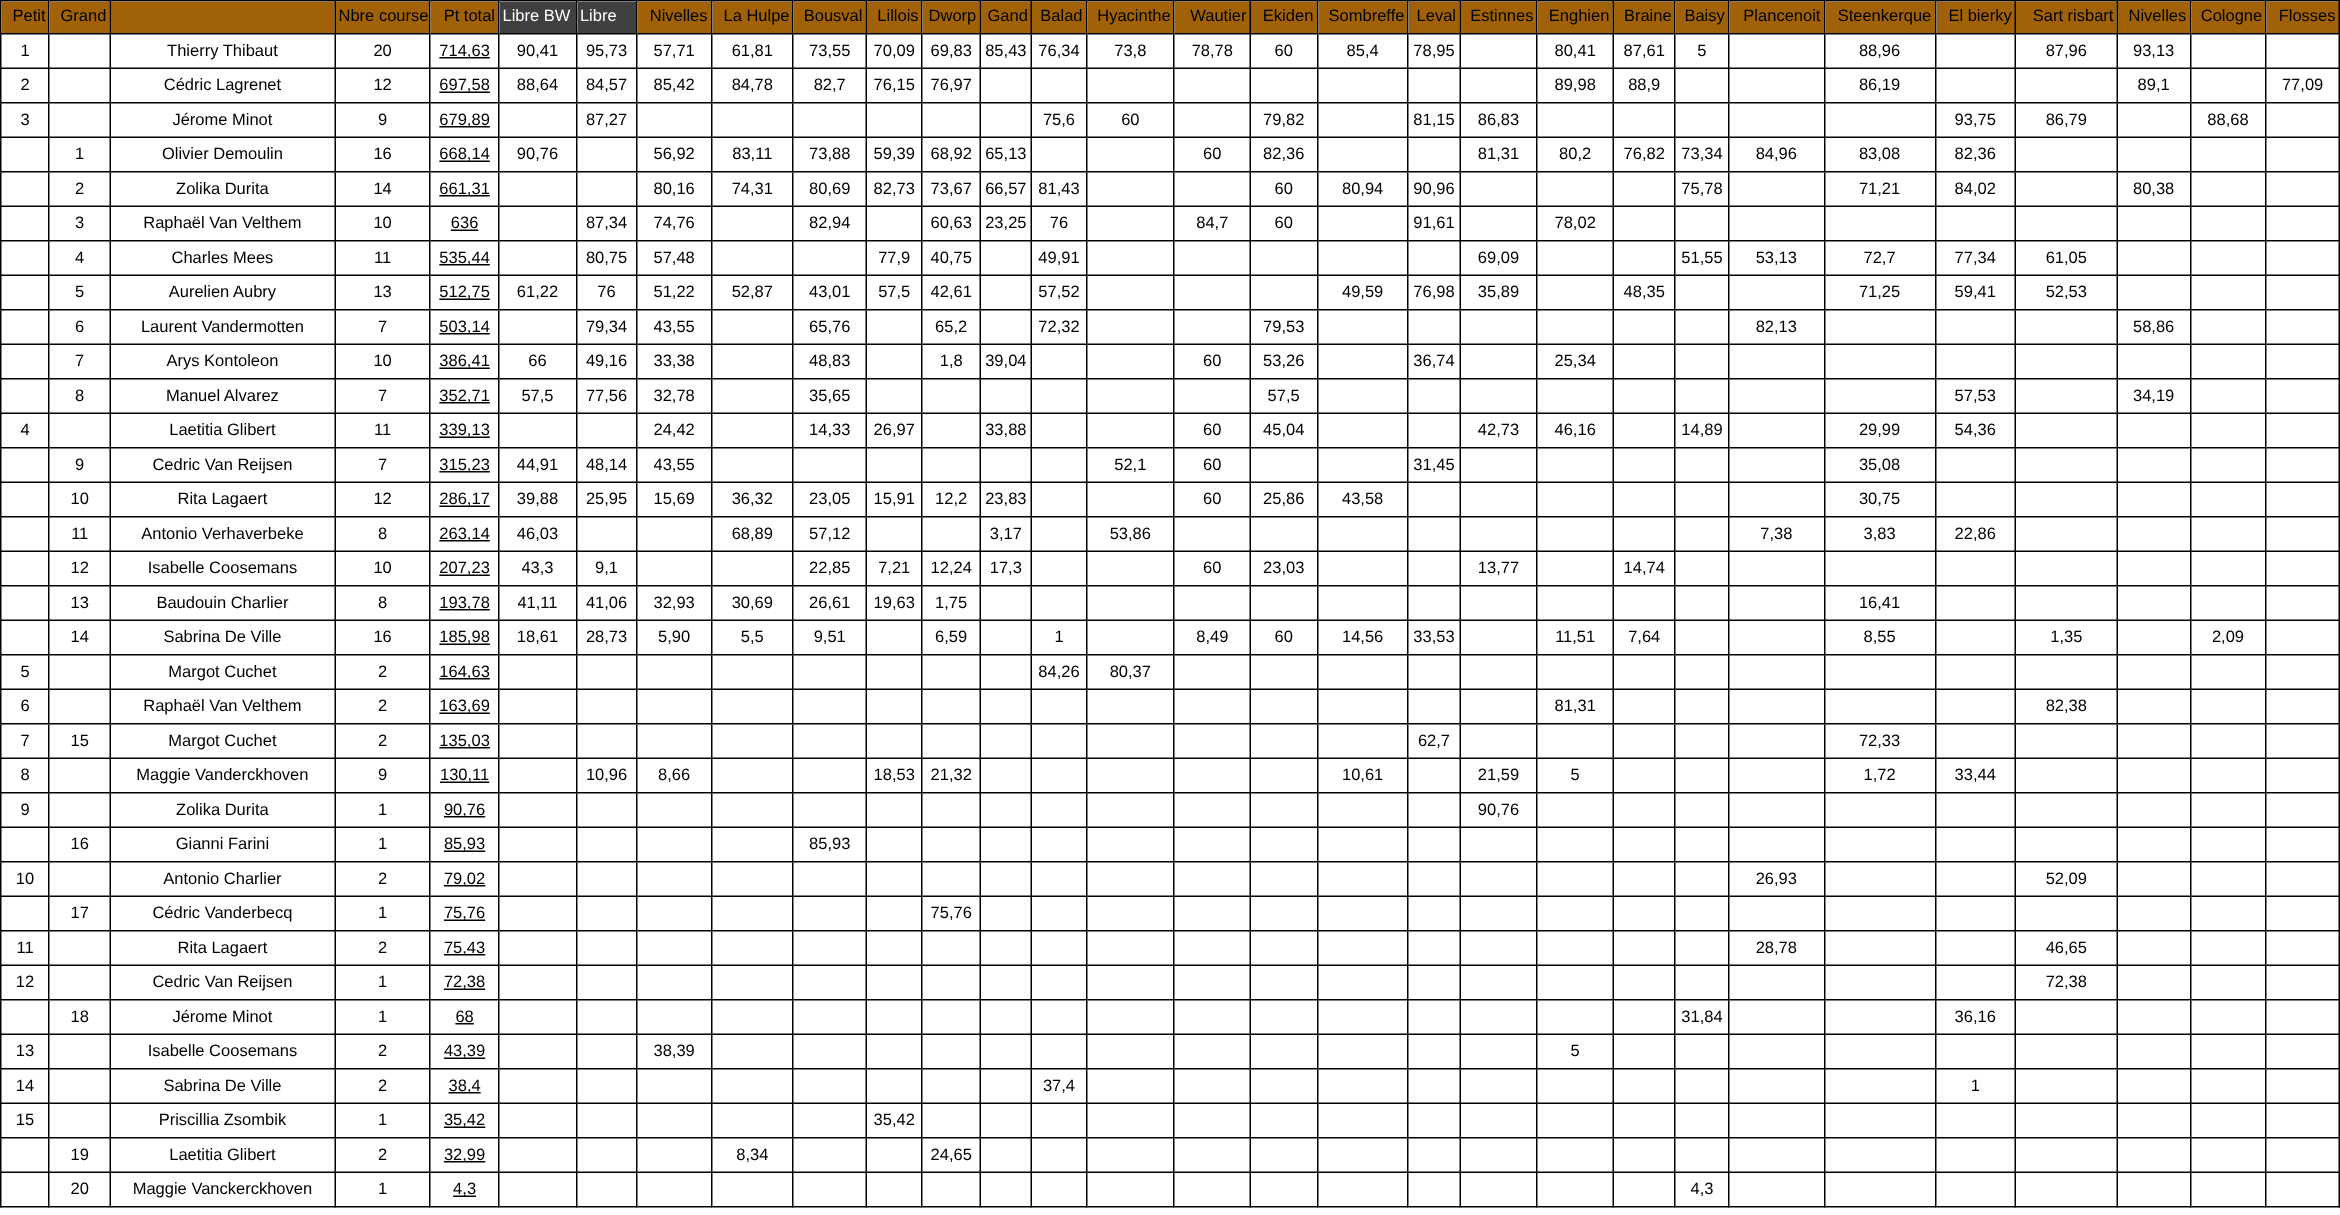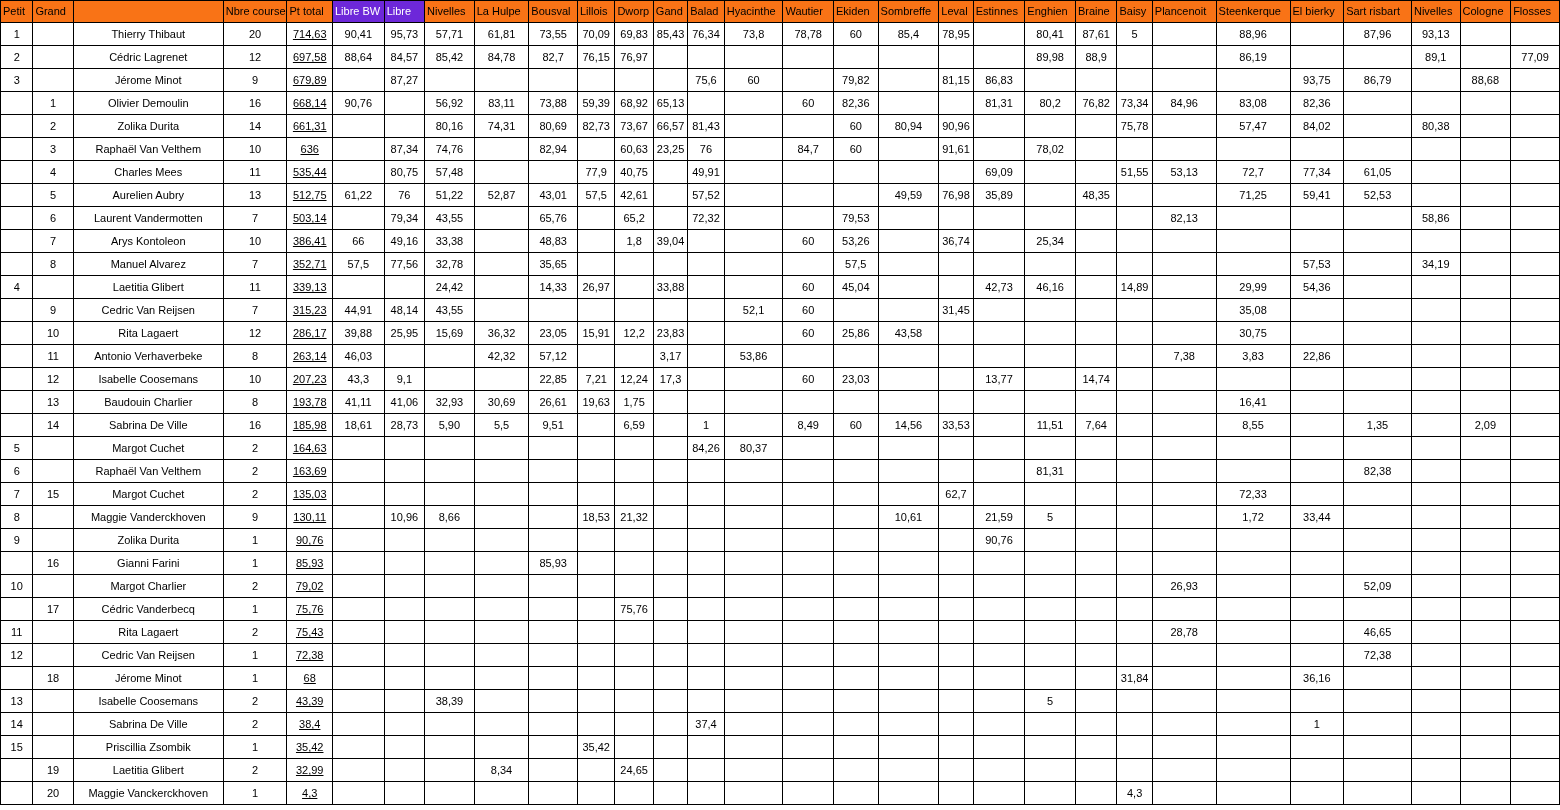--- a/index.html
+++ b/index.html
@@ -31,28 +31,28 @@
     overflow: hidden;
     white-space: nowrap;
     font-weight: normal;
     font-size: 11px;
     background: #ffffff;
     text-align: center;
     vertical-align: middle;
   }
   
   tr.head td {
-    text-align: left;
+    text-align: right;
     font-size: 11px;
-    background: #f97316;
+    background: #a16207;
     height: 21px;
     line-height: 21px;
   }
   tr.head td.bwhead {
-    background: #6d28d9;
+    background: #404040;
     color: #ffffff;
     text-align: left;
   }
   
   .orange { background: #f5a700; }
   .yellow { background: #ffff00; }
   .green  { background: #00b050; }
   .white  { background: #ffffff; }
   .bold   { font-weight: bold; }
   .name   { text-align: center; }
@@ -277,21 +277,21 @@
           <td class="white numr"></td>
           <td class="white numr"></td>
           <td class="white numr">60</td>
           <td class="yellow bold numr">80,94</td>
           <td class="yellow bold numr">90,96</td>
           <td class="white numr"></td>
           <td class="white numr"></td>
           <td class="white numr"></td>
           <td class="white numr">75,78</td>
           <td class="white numr"></td>
-          <td class="white numr">57,47</td>
+          <td class="white numr">71,21</td>
           <td class="yellow bold numr">84,02</td>
           <td class="white numr"></td>
           <td class="yellow bold numr">80,38</td>
           <td class="white numr"></td>
           <td class="white numr"></td>
         </tr>
         <tr>
           <td class="white"></td>
           <td class="green bold">3</td>
           <td class="name white bold">Raphaël Van Velthem</td>
@@ -581,21 +581,21 @@
         </tr>
         <tr>
           <td class="white"></td>
           <td class="green bold">11</td>
           <td class="name white bold">Antonio Verhaverbeke</td>
           <td class="white bold">8</td>
           <td class="ptcol white bold">263,14</td>
           <td class="yellow bold numr">46,03</td>
           <td class="white numr"></td>
           <td class="white numr"></td>
-          <td class="yellow bold numr">42,32</td>
+          <td class="yellow bold numr">68,89</td>
           <td class="yellow bold numr">57,12</td>
           <td class="white numr"></td>
           <td class="white numr"></td>
           <td class="yellow bold numr">3,17</td>
           <td class="white numr"></td>
           <td class="yellow bold numr">53,86</td>
           <td class="white numr"></td>
           <td class="white numr"></td>
           <td class="white numr"></td>
           <td class="white numr"></td>
@@ -895,21 +895,21 @@
           <td class="white numr"></td>
           <td class="white numr"></td>
           <td class="white numr"></td>
           <td class="white numr"></td>
           <td class="white numr"></td>
           <td class="white numr"></td>
         </tr>
         <tr>
           <td class="white">10</td>
           <td class="white"></td>
-          <td class="name orange">Margot Charlier</td>
+          <td class="name orange">Antonio Charlier</td>
           <td class="white">2</td>
           <td class="ptcol orange">79,02</td>
           <td class="orange numr"></td>
           <td class="orange numr"></td>
           <td class="orange numr"></td>
           <td class="orange numr"></td>
           <td class="orange numr"></td>
           <td class="orange numr"></td>
           <td class="orange numr"></td>
           <td class="orange numr"></td>

